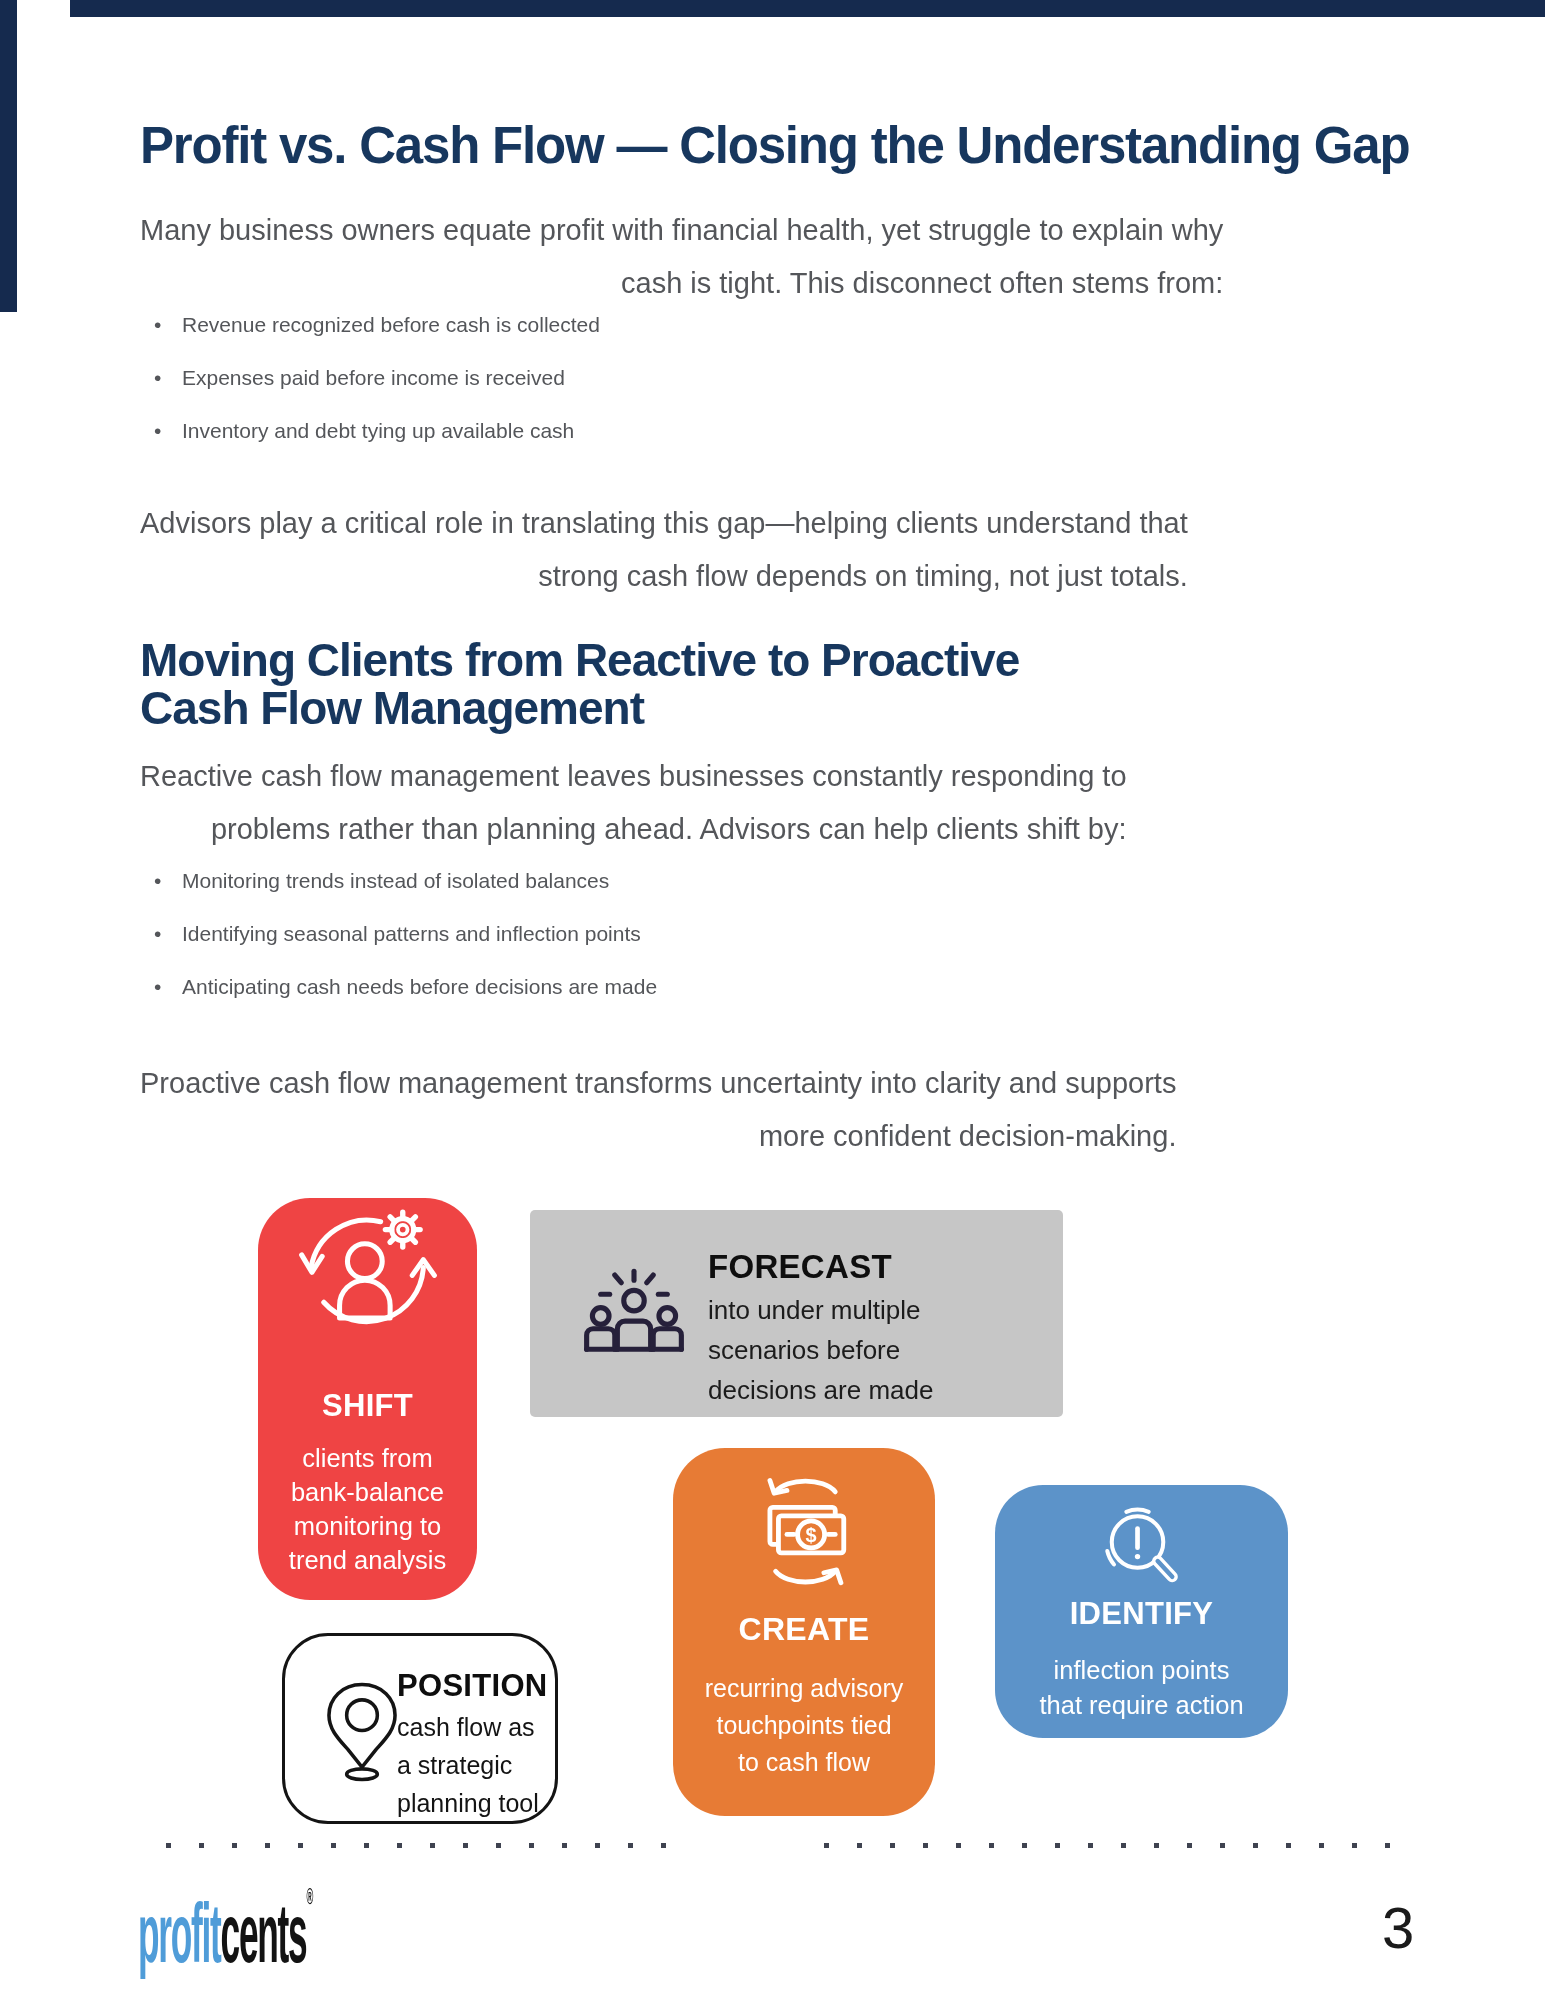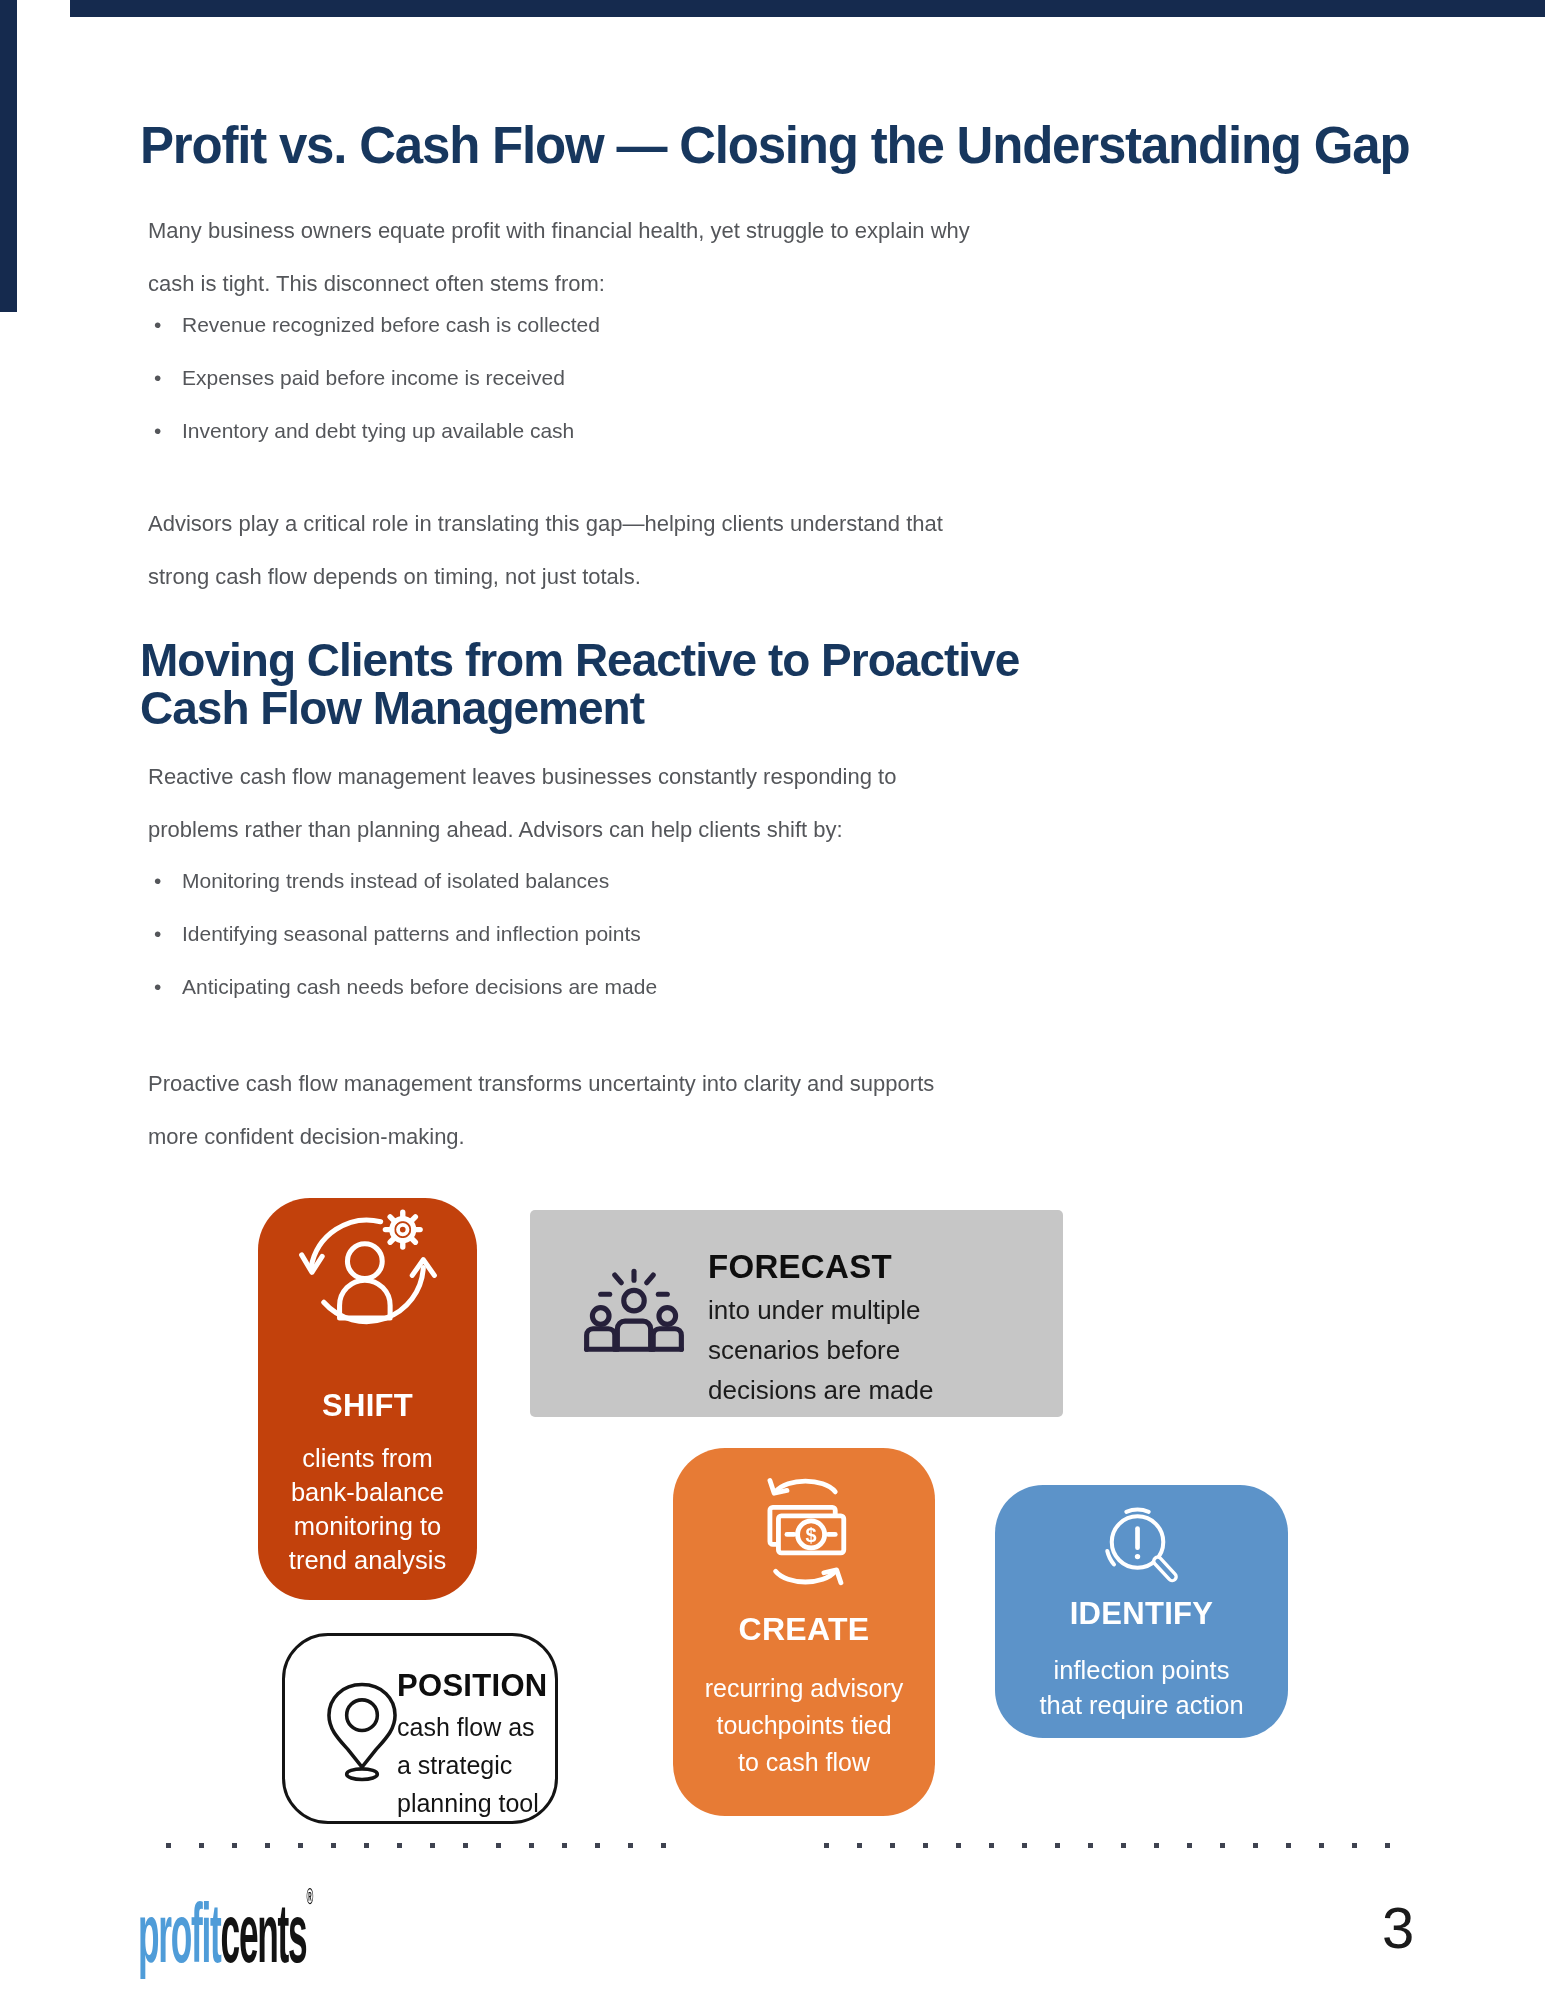--- a/index.html
+++ b/index.html
@@ -7,30 +7,30 @@
         font-family:"Liberation Sans",sans-serif;}
   
   .bar-top{position:absolute;left:70px;top:0;width:1475px;height:17px;background:#152a4e;}
   .bar-left{position:absolute;left:0;top:0;width:17px;height:312px;background:#152a4e;}
   
   .title{position:absolute;left:140px;top:116px;font-size:51px;font-weight:bold;color:#17375e;
          letter-spacing:-1.2px;white-space:nowrap;}
   .h2{position:absolute;left:140px;top:636px;font-size:46px;line-height:48px;font-weight:bold;
       color:#17375e;letter-spacing:-1px;white-space:nowrap;}
   
-  .bodyblock{position:absolute;left:148px;color:#54565a;font-size:22px;line-height:53px;white-space:nowrap;}
+  .bodyblock{position:absolute;left:140px;color:#54565a;font-size:29px;line-height:53px;white-space:nowrap;text-align:right;}
   .p1{top:204px}.p2{top:497px}.p3{top:750px}.p4{top:1057px}
   ul.bullets{position:absolute;left:152px;margin:0;padding:0;list-style:none;color:#54565a;
              font-size:21px;line-height:53px;white-space:nowrap;}
   .ul1{top:298px}.ul2{top:854px}
   ul.bullets li{padding-left:30px;position:relative;}
   ul.bullets li::before{content:"\2022";position:absolute;left:2px;top:0;color:#54565a;}
   
   .card{position:absolute;box-sizing:border-box;text-align:center;}
-  .card-shift{left:258px;top:1198px;width:219px;height:402px;background:#c2410c;border-radius:52px;color:#fff;}
+  .card-shift{left:258px;top:1198px;width:219px;height:402px;background:#ef4444;border-radius:52px;color:#fff;}
   .card-forecast{left:530px;top:1210px;width:533px;height:207px;background:#c6c6c6;border-radius:5px;}
   .card-create{left:673px;top:1448px;width:262px;height:368px;background:#e77b35;border-radius:52px;color:#fff;}
   .card-identify{left:995px;top:1485px;width:293px;height:253px;background:#5c93c9;border-radius:48px;color:#fff;}
   .card-position{left:282px;top:1633px;width:276px;height:191px;background:#ffffff;border:3px solid #141414;
                  border-radius:46px;color:#141414;}
   .card svg{position:absolute;}
   .ic-center{left:50%;transform:translateX(-50%);}
   .card-label{position:absolute;left:0;right:0;font-weight:bold;letter-spacing:.3px;}
   .lbl-shift{top:190px;font-size:31px;}
   .lbl-create{top:163px;font-size:32px;}

